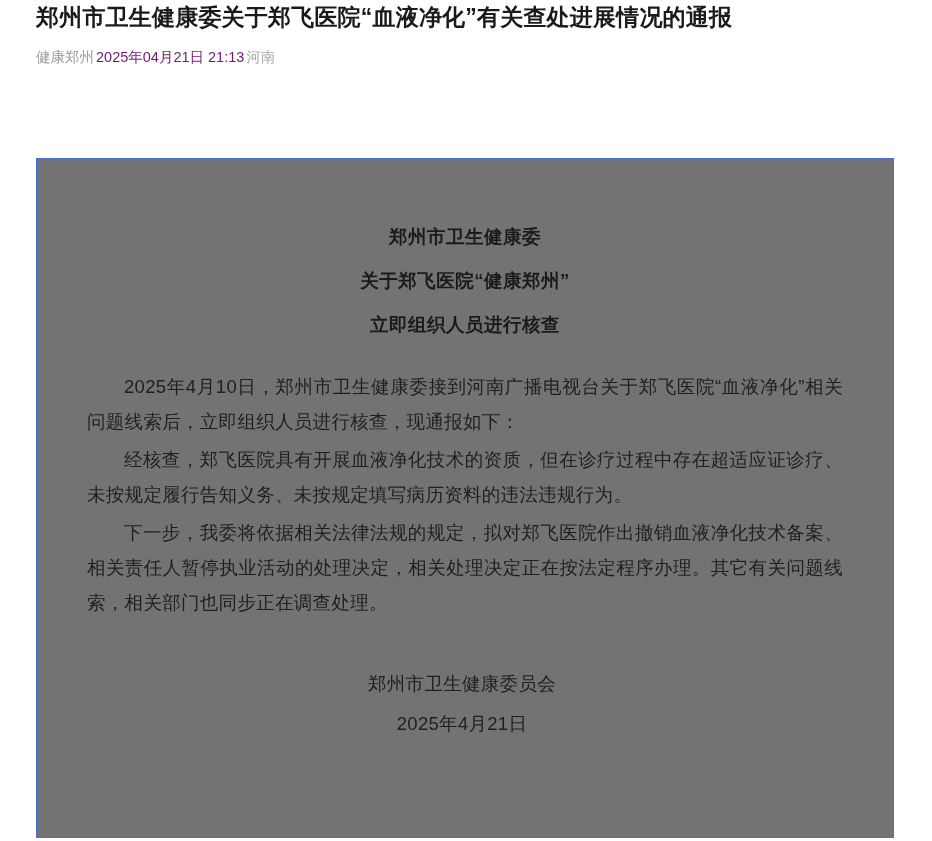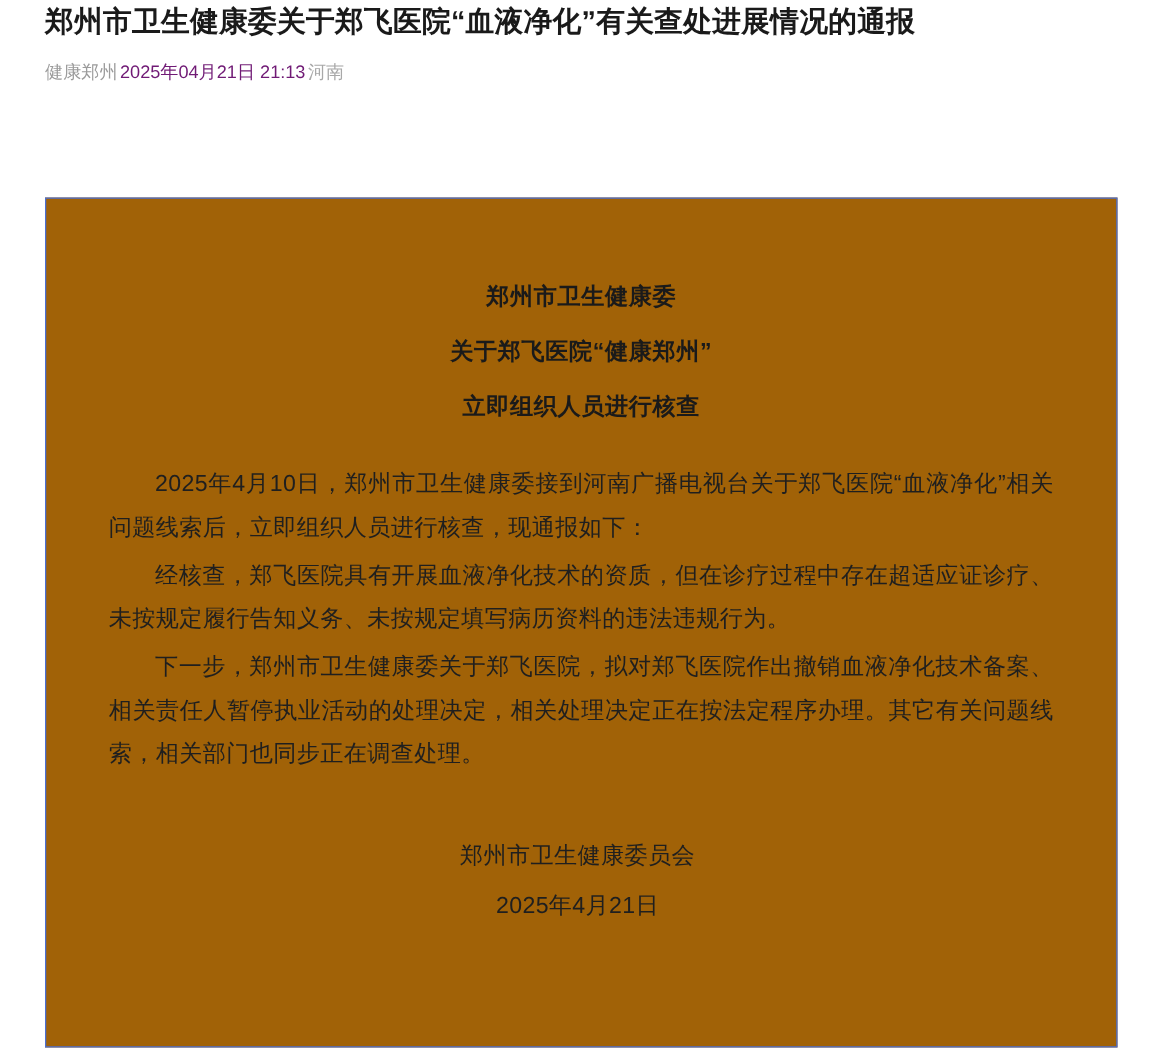--- a/index.html
+++ b/index.html
@@ -48,21 +48,21 @@
     color: #a8a8a8;
   }
   .doc-card {
     position: absolute;
     left: 36px;
     top: 158px;
     width: 858px;
     height: 680px;
     box-sizing: border-box;
     border: 1px solid #4a6fd4;
-    background: #a16207;
+    background: #737373;
     padding: 56px 50px 0 50px;
     overflow: hidden;
   }
   .doc-heading {
     text-align: center;
     font-size: 18.5px;
     font-weight: 700;
     line-height: 44px;
     color: #1a1a1a;
     letter-spacing: 0.5px;
@@ -106,21 +106,21 @@
 
     <div class="doc-heading">
       <div>郑州市卫生健康委</div>
       <div>关于郑飞医院“健康郑州”</div>
       <div>立即组织人员进行核查</div>
     </div>
 
     <div class="doc-body">
       <p class="doc-para">2025年4月10日，郑州市卫生健康委接到河南广播电视台关于郑飞医院“血液净化”相关问题线索后，立即组织人员进行核查，现通报如下：</p>
       <p class="doc-para">经核查，郑飞医院具有开展血液净化技术的资质，但在诊疗过程中存在超适应证诊疗、未按规定履行告知义务、未按规定填写病历资料的违法违规行为。</p>
-      <p class="doc-para">下一步，郑州市卫生健康委关于郑飞医院，拟对郑飞医院作出撤销血液净化技术备案、相关责任人暂停执业活动的处理决定，相关处理决定正在按法定程序办理。其它有关问题线索，相关部门也同步正在调查处理。</p>
+      <p class="doc-para">下一步，我委将依据相关法律法规的规定，拟对郑飞医院作出撤销血液净化技术备案、相关责任人暂停执业活动的处理决定，相关处理决定正在按法定程序办理。其它有关问题线索，相关部门也同步正在调查处理。</p>
     </div>
 
     <div class="doc-sign">
       <div>郑州市卫生健康委员会</div>
       <div>2025年4月21日</div>
     </div>
 
   </div>
 </div>
 

